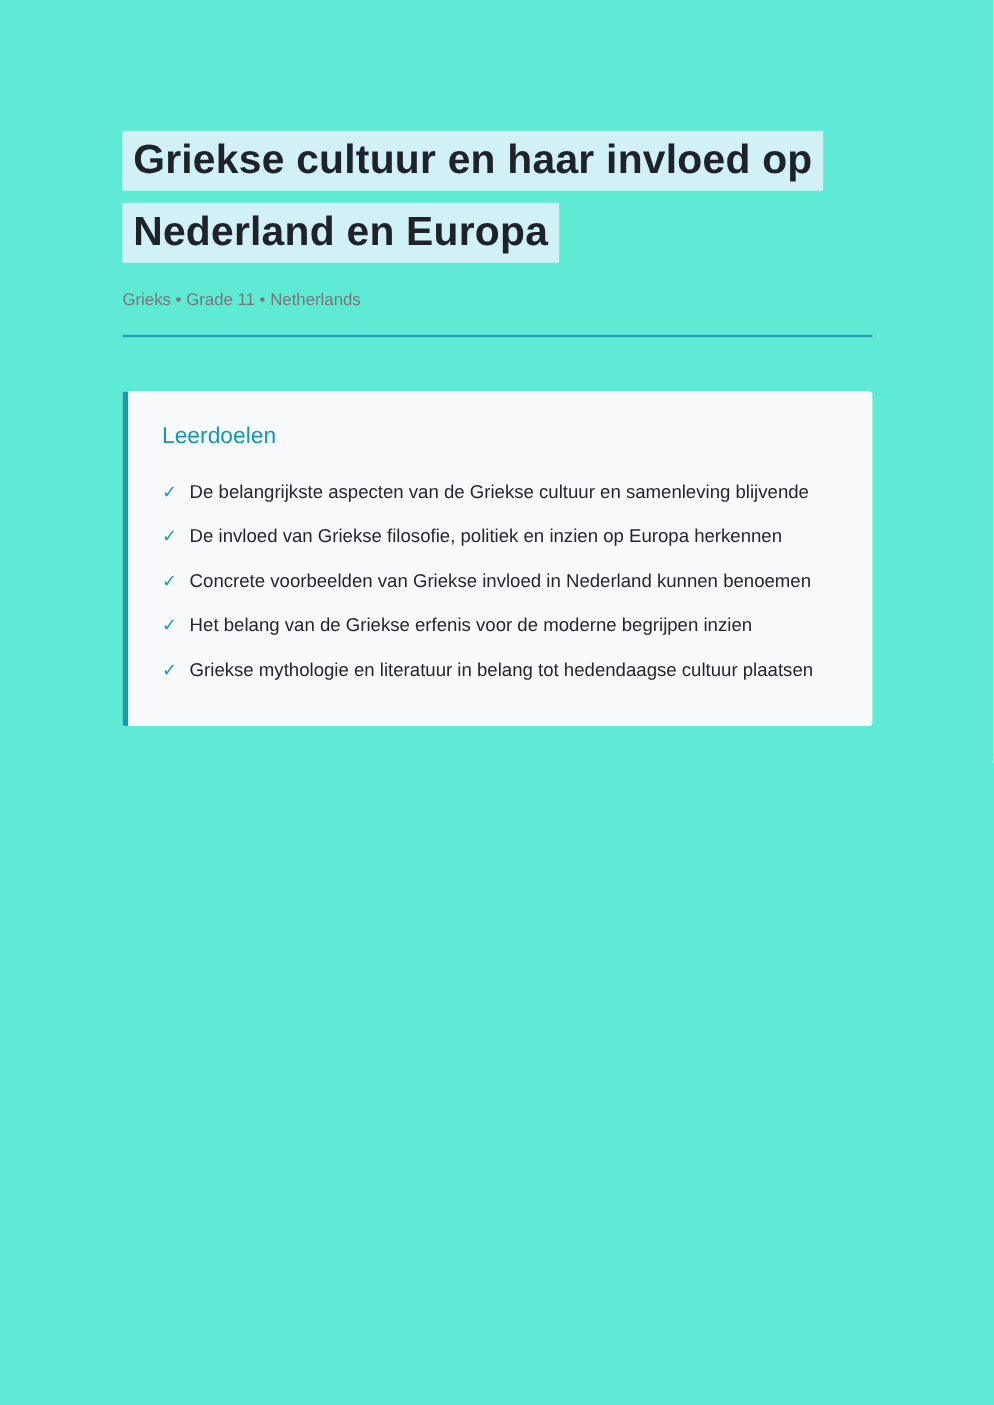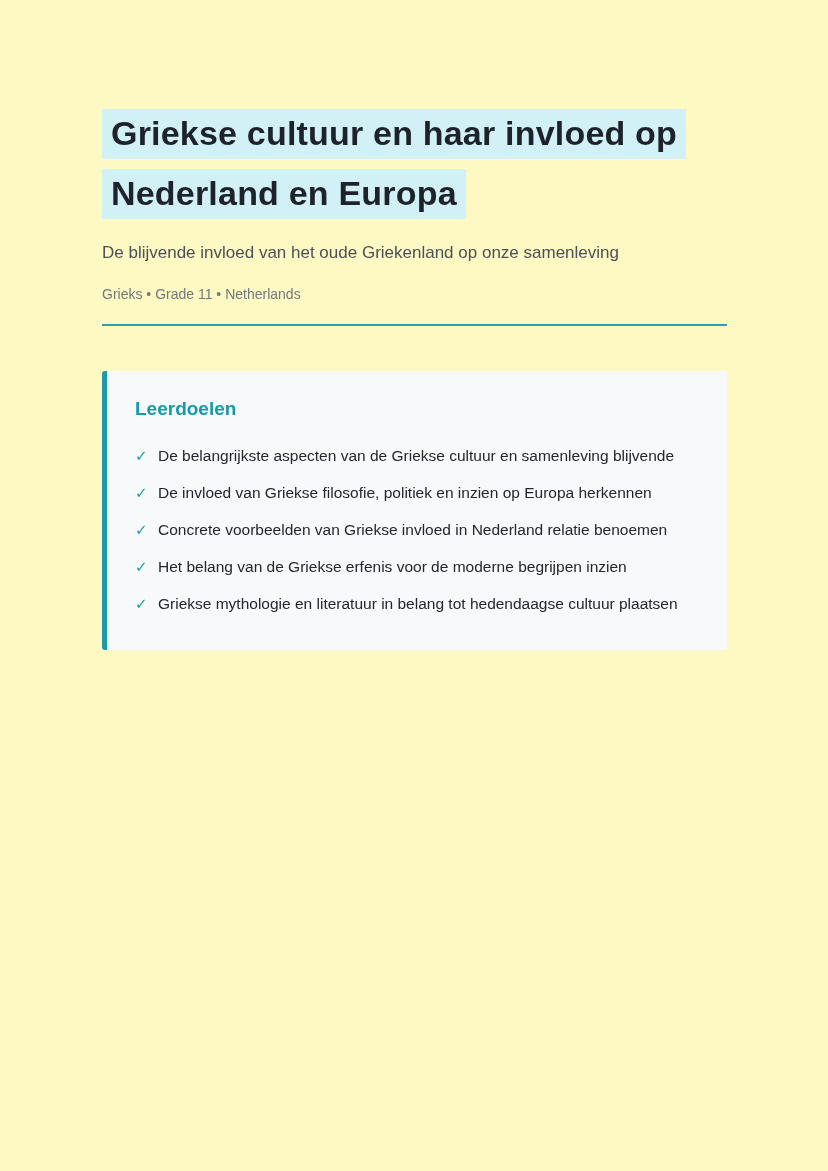--- a/index.html
+++ b/index.html
@@ -6,21 +6,21 @@
 
   html, body {
     background: #ffffff;
     font-family: "Liberation Sans", "DejaVu Sans", sans-serif;
     color: #212529;
   }
 
   .page {
     width: 828px;
     min-height: 1171px;
-    background: #fef9c3;
+    background: #5eead4;
     margin: 0 auto;
     padding: 103px 101px 76px 102px;
   }
 
   
   h1.doc-title {
     font-size: 34px;
     font-weight: 700;
     line-height: 60px;
     color: #1e222a;
@@ -57,21 +57,21 @@
   
   .goals-card {
     background: #f8f9fb;
     border-left: 5px solid #1b9aaa;
     border-radius: 3px;
     padding: 27px 30px 32px 28px;
   }
 
   .goals-card h2 {
     font-size: 19px;
-    font-weight: 700;
+    font-weight: 400;
     color: #1799ab;
     margin-bottom: 22px;
   }
 
   .goals-list {
     list-style: none;
   }
 
   .goals-list li {
     display: flex;
@@ -99,42 +99,41 @@
   }
 </style>
 </head>
 <body>
 
 <div class="page">
 
   <header>
     <h1 class="doc-title"><span class="highlight">Griekse cultuur en haar invloed op Nederland en Europa</span></h1>
 
-    <p class="doc-subtitle">De blijvende invloed van het oude Griekenland op onze samenleving</p>
 
     <p class="doc-meta">Grieks • Grade 11 • Netherlands</p>
 
     <hr class="accent-divider">
   </header>
 
   <section class="goals-card">
     <h2>Leerdoelen</h2>
 
     <ul class="goals-list">
       <li>
         <span class="check">✓</span>
         <span class="goal-text">De belangrijkste aspecten van de Griekse cultuur en samenleving blijvende</span>
       </li>
       <li>
         <span class="check">✓</span>
         <span class="goal-text">De invloed van Griekse filosofie, politiek en inzien op Europa herkennen</span>
       </li>
       <li>
         <span class="check">✓</span>
-        <span class="goal-text">Concrete voorbeelden van Griekse invloed in Nederland relatie benoemen</span>
+        <span class="goal-text">Concrete voorbeelden van Griekse invloed in Nederland kunnen benoemen</span>
       </li>
       <li>
         <span class="check">✓</span>
         <span class="goal-text">Het belang van de Griekse erfenis voor de moderne begrijpen inzien</span>
       </li>
       <li>
         <span class="check">✓</span>
         <span class="goal-text">Griekse mythologie en literatuur in belang tot hedendaagse cultuur plaatsen</span>
       </li>
     </ul>

